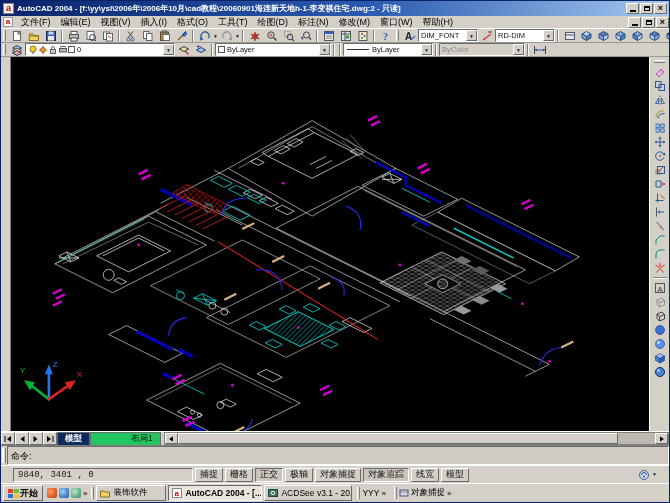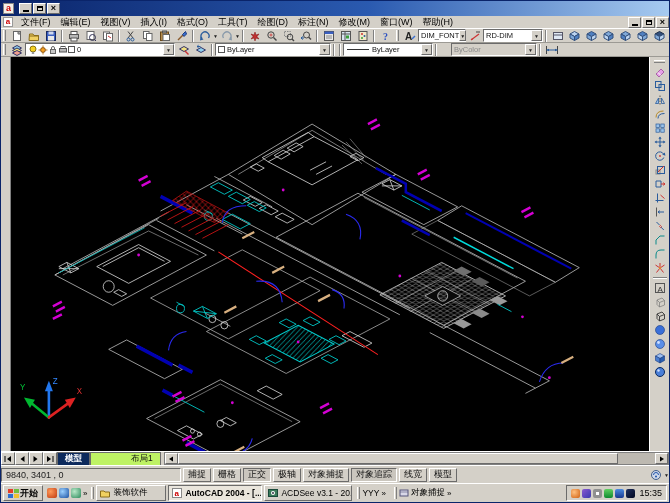--- a/index.html
+++ b/index.html
@@ -30,51 +30,51 @@
   .grip{width:3px;height:11px;border-left:1px solid #fff;border-right:1px solid #808080;margin:0 2px 0 2px;flex:0 0 auto;}
   .sep{width:2px;height:12px;border-left:1px solid #808080;border-right:1px solid #fff;margin:0 2px;flex:0 0 auto;}
   .tbtn{width:17px;height:13px;display:flex;align-items:center;justify-content:center;flex:0 0 auto;
     background:#d4d0c8;}
   .tbtn svg{display:block;}
   .ddm{width:5px;height:13px;display:flex;align-items:center;justify-content:center;flex:0 0 auto;font-size:5px;color:#222;}
   .combo{height:13px;background:#fff;border:1px solid;border-color:#6b6b6b #fff #fff #6b6b6b;
     display:flex;align-items:center;font-size:7.5px;padding-left:2px;flex:0 0 auto;white-space:nowrap;color:#111;}
   .combo .cdd{margin-left:auto;width:11px;height:11px;background:#d4d0c8;border:1px solid;
     border-color:#fff #6b6b6b #6b6b6b #fff;display:flex;align-items:center;justify-content:center;font-size:5px;color:#222;}
-  .combo.gray{background:#d4d0c8;color:#8a8a8a;margin-left:12px;}
+  .combo.gray{background:#d4d0c8;color:#8a8a8a;}
   .swatch{width:7px;height:7px;border:1px solid #555;background:#fff;margin-right:2px;flex:0 0 auto;}
   .ltline{width:22px;height:1px;background:#333;margin:0 3px 0 1px;flex:0 0 auto;}
   
   .main{flex:1;display:flex;min-height:0;}
   .lstrip{width:10px;background:#d4d0c8;border-right:1px solid #808080;}
   .canvas{width:640px;background:#000;position:relative;}
   .canvas svg{display:block;width:100%;height:100%;}
   .rtools{width:20px;background:#d4d0c8;border-left:1px solid #fff;display:flex;flex-direction:column;align-items:center;padding-top:2px;}
   .vgrip{width:11px;height:3px;border-top:1px solid #fff;border-bottom:1px solid #808080;margin:1px 0 2px 0;}
   .vbtn{width:16px;height:14px;display:flex;align-items:center;justify-content:center;background:#d4d0c8;}
   .vsep{width:14px;height:2px;border-top:1px solid #808080;border-bottom:1px solid #fff;margin:2px 0;}
   
   .tabrow{height:14px;background:#d4d0c8;display:flex;align-items:stretch;border-top:1px solid #fff;font-size:8.5px;}
   .navb{width:14px;display:flex;align-items:center;justify-content:center;background:#d4d0c8;
     border:1px solid;border-color:#fff #6b6b6b #6b6b6b #fff;}
   .tab{padding:0 7px;display:flex;align-items:center;border:1px solid #6b6b6b;border-bottom:none;}
   .tab.active{background:#0d2a5c;color:#fff;font-weight:bold;}
-  .tab.idle{background:#bef264;color:#111;padding-left:40px;}
+  .tab.idle{background:#22c55e;color:#111;padding-left:40px;}
   .hscroll{flex:1;display:flex;align-items:stretch;margin-left:3px;border:1px solid #808080;background:#bdb9b1;}
   .harr{width:13px;background:#d4d0c8;border:1px solid;border-color:#fff #6b6b6b #6b6b6b #fff;
     display:flex;align-items:center;justify-content:center;}
   .hthumb{width:440px;background:#d4d0c8;border:1px solid;border-color:#fff #6b6b6b #6b6b6b #fff;}
   
   .cmd{height:20px;background:#d4d0c8;border-top:1px solid #808080;display:flex;}
   .cmdgrip{width:4px;border-left:2px solid #fff;border-right:1px solid #808080;margin:2px 1px;}
   .cmdbox{flex:1;border:1px solid;border-color:#6b6b6b #fff #fff #6b6b6b;background:#d0ccc4;
     font-size:9px;display:flex;align-items:flex-end;padding:1px 3px;color:#000;}
   
   .status{height:18px;background:#d4d0c8;border-top:1px solid #fff;display:flex;align-items:center;
-    font-size:9px;padding:0 0;gap:2px;}
+    font-size:9px;padding:0 12px;gap:2px;font-family:Liberation Mono, monospace;}
   .coords{width:180px;height:14px;border:1px solid;border-color:#6b6b6b #fff #fff #6b6b6b;
     display:flex;align-items:center;padding-left:4px;color:#222;}
   .st{height:14px;display:flex;align-items:center;padding:0 4px;white-space:nowrap;color:#111;}
   .st.off{border:1px solid;border-color:#fff #6b6b6b #6b6b6b #fff;}
   .st.on{border:1px solid;border-color:#6b6b6b #fff #fff #6b6b6b;background:#cac6be;}
   .stright{margin-left:auto;display:flex;align-items:center;gap:2px;}
   
   .taskbar{height:19px;background:#d4d0c8;border-top:1px solid #fff;display:flex;align-items:center;
     padding:0 2px;font-size:8.5px;gap:2px;white-space:nowrap;}
   .startb{height:16px;display:flex;align-items:center;gap:2px;padding:0 4px;font-weight:bold;font-size:9px;
@@ -95,20 +95,21 @@
   .clock{font-size:9px;margin-left:2px;}
   .chv{font-size:8px;}
 </style>
 </head>
 <body>
 
 <div class="win">
 
   <div class="titlebar">
     <div class="appico">a</div>
+    <div class="ttext">AutoCAD 2004 - [f:\yy\ysl\2006年\2006年10月\cad教程\20060901海连新天地h-1-李变祺住宅.dwg:2 - 只读]</div>
     <div class="wbtns">
       <div class="wbtn">
           <span class="gmin"></span>
         </div>
       <div class="wbtn">
           <span class="gres"></span>
         </div>
       <div class="wbtn">
           <span class="gclo">×</span>
         </div>
@@ -282,21 +283,21 @@
           <text x="3" y="10" font-size="10" font-weight="bold" fill="#2a4fc0" font-family="Liberation Serif,serif">?</text>
         </svg>
       </div>
     <div class="grip"></div>
     <div class="tbtn">
         <svg width="12" height="12">
           <text x="1" y="10" font-size="10" font-weight="bold" fill="#222">A</text>
           <path d="M8,9 L11,6" stroke="#3a6fd0" stroke-width="1.5"></path>
         </svg>
       </div>
-    <div class="combo" style="width:48px">
+    <div class="combo" style="width:60px">
       <span>DIM_FONT</span>
       <span class="cdd">▼</span>
     </div>
     <div class="tbtn">
         <svg width="12" height="12">
           <path d="M2,10 L10,4" stroke="#c33" stroke-width="1.2"></path>
           <path d="M2,10 l2,-0.5 l-1,-1.5 Z" fill="#c33"></path>
           <path d="M7,2 L11,2" stroke="#444"></path>
         </svg>
       </div>
@@ -759,20 +760,24 @@
         </div>
       <div class="hthumb"></div>
       <div class="harr" style="margin-left:auto">
           <svg width="6" height="6">
             <path d="M1,0.5 L5,3 L1,5.5 Z" fill="#000"></path>
           </svg>
         </div>
     </div>
   </div>
 
+  <div class="cmd">
+    <div class="cmdgrip"></div>
+    <div class="cmdbox">命令:</div>
+  </div>
 
   <div class="status">
     <div class="coords">9840, 3401 , 0</div>
     <div class="st off">捕捉</div>
     <div class="st off">栅格</div>
     <div class="st on">正交</div>
     <div class="st off">极轴</div>
     <div class="st off">对象捕捉</div>
     <div class="st on">对象追踪</div>
     <div class="st off">线宽</div>
@@ -832,24 +837,15 @@
     </div>
     <div class="band">
       <span class="bgrip"></span>
       <svg class="tico" viewBox="0 0 10 10">
           <rect x="1" y="2" width="8" height="6" fill="#d8d8e8" stroke="#55557a"></rect>
           <path d="M1,4 h8" stroke="#55557a" stroke-width="0.6"></path>
         </svg>
       <span>对象捕捉</span>
       <span class="chv">»</span>
     </div>
-    <div class="tray">
-      <span class="tri" style="background:radial-gradient(circle at 35% 35%,#ffc080,#d06010)"></span>
-      <span class="tri" style="background:linear-gradient(135deg,#8a5ad0,#3a3ab0)"></span>
-      <span class="tri" style="background:radial-gradient(circle at 50% 50%,#fff 25%,#909090 30%)"></span>
-      <span class="tri" style="background:linear-gradient(180deg,#60d060,#108a30)"></span>
-      <span class="tri" style="background:linear-gradient(180deg,#4a8ae0,#1a3a90)"></span>
-      <span class="tri" style="background:linear-gradient(135deg,#203060,#000820)"></span>
-      <span class="clock">15:35</span>
-    </div>
   </div>
 
 </div>
 
 </body></html>

